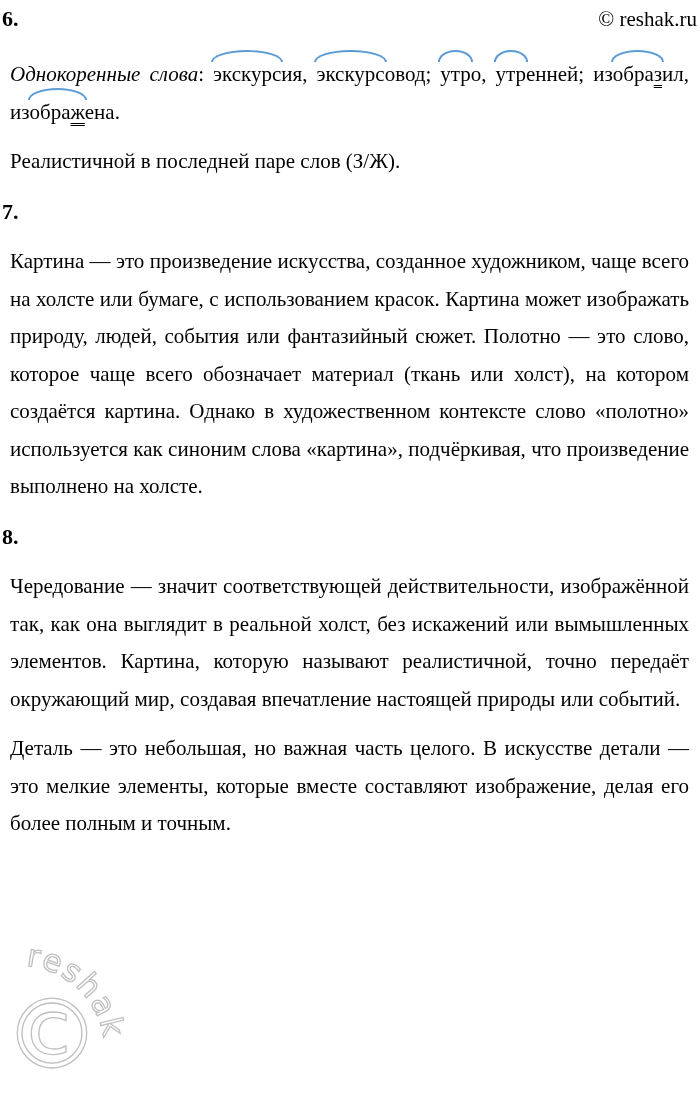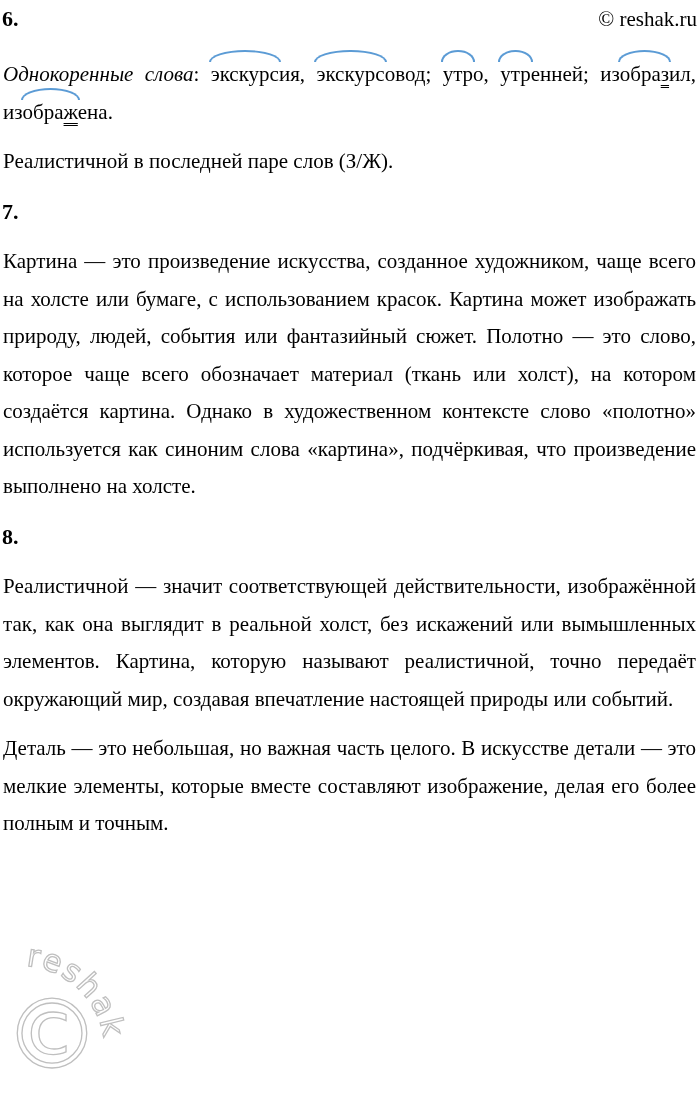--- a/index.html
+++ b/index.html
@@ -11,21 +11,21 @@
     font-family:"Liberation Serif",serif;
     font-size:21px;line-height:37.5px;
     overflow:hidden;
   }
   .page{position:relative;z-index:1;padding:5px 3px 0 2px;}
   .header{
     display:flex;justify-content:space-between;align-items:flex-start;
     line-height:28px;margin-bottom:12px;
   }
   .num{font-weight:700;font-size:22px;}
-  p{margin:0 1px 12px;text-align:justify;text-justify:inter-word;}
+  p{margin:0 8px 12px;text-align:justify;text-justify:inter-word;}
   p.num{margin:3px 0 13px;text-align:left;}
   .cognates{padding-top:11px;}
   .bold{font-weight:400;}
   .italic{font-style:italic;}
   .root{position:relative;}
   .root::before{
     content:"";position:absolute;left:-2px;right:-2px;top:-12px;height:10px;
     border:2px solid var(--arc);border-bottom:none;
     border-radius:50% 50% 0 0 / 100% 100% 0 0;
   }
@@ -69,18 +69,18 @@
 
   <p>Реалистичной в последней паре слов (З/Ж).</p>
 
   <p class="num">7.</p>
 
 
   <p><span class="bold">Картина</span><span> — это произведение искусства, созданное художником, чаще всего на холсте или бумаге, с использованием красок. Картина может изображать природу, людей, события или фантазийный сюжет. </span><span class="bold">Полотно</span><span> — это слово, которое чаще всего обозначает материал (ткань или холст), на котором создаётся картина. Однако в художественном контексте слово «полотно» используется как синоним слова «картина», подчёркивая, что произведение выполнено на холсте.</span></p>
 
   <p class="num">8.</p>
 
-  <p><span class="bold">Реалистичной</span><span> — значит соответствующей действительности, изображённой так, как она выглядит в реальной холст, без искажений или вымышленных элементов. Картина, которую называют реалистичной, точно передаёт окружающий мир, создавая впечатление настоящей природы или событий.</span></p>
+  <p><span class="bold">Чередование</span><span> — значит соответствующей действительности, изображённой так, как она выглядит в реальной холст, без искажений или вымышленных элементов. Картина, которую называют реалистичной, точно передаёт окружающий мир, создавая впечатление настоящей природы или событий.</span></p>
 
   <p><span class="bold">Деталь</span><span> — это небольшая, но важная часть целого. В искусстве детали — это мелкие элементы, которые вместе составляют изображение, делая его более полным и точным.</span></p>
 
 
 </div>
 
 </body></html>

